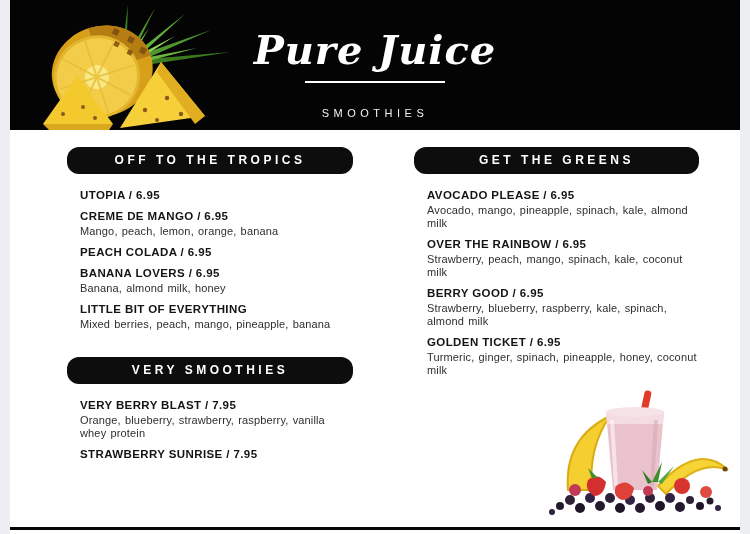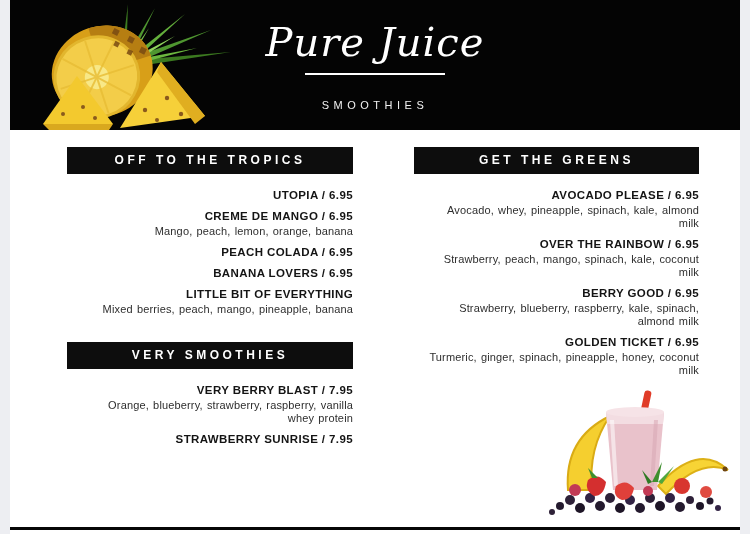--- a/index.html
+++ b/index.html
@@ -7,34 +7,34 @@
     position:relative;width:750px;height:534px;background:#edeef2;overflow:hidden;
     font-family:"Liberation Sans","DejaVu Sans",sans-serif;
   }
   .page{position:absolute;left:10px;top:0;width:730px;height:534px;background:#ffffff;}
   
   .hero{position:absolute;left:0;top:0;width:730px;height:130px;background:#040404;overflow:hidden;}
   .hero-art{position:absolute;left:15px;top:2px;}
   .hero-center{position:absolute;left:0;right:0;top:20px;text-align:center;color:#ffffff;}
   .hero-title{
     font-family:"DejaVu Serif","Liberation Serif",serif;
-    font-style:italic;font-weight:normal;font-size:40px;line-height:44px;letter-spacing:1px;margin:0;
+    font-style:italic;font-weight:bold;font-size:40px;line-height:44px;letter-spacing:1px;margin:8px;
   }
   .hero-rule{width:140px;height:2px;background:#ffffff;margin:9px auto 0;}
   .hero-sub{margin-top:24px;font-size:11px;letter-spacing:4.5px;color:#f2f2f2;font-weight:400;}
   
   .col{position:absolute;top:147px;}
   .col-left{left:57px;width:286px;}
   .col-right{left:404px;width:285px;}
   .banner{
     background:#0d0d0d;color:#ffffff;height:27px;line-height:27px;text-align:center;
-    font-size:12px;font-weight:bold;letter-spacing:3.5px;
+    font-size:12px;font-weight:bold;letter-spacing:3.5px;border-radius:12px;
   }
   .banner.gap-top{margin-top:26px;}
-  .items{margin:15px 0 0 13px;text-align:right;}
+  .items{margin:15px 0 0 13px;}
   .menu-item{margin-bottom:8px;}
   .item-name{
     font-size:11.5px;font-weight:bold;letter-spacing:.4px;color:#141414;line-height:13px;margin-bottom:2px;
   }
   .item-desc{
     font-size:11px;color:#2e2e2e;line-height:13px;letter-spacing:.15px;word-spacing:1px;
   }
   
   .smoothie-art{position:absolute;left:520px;top:386px;}
   .bottom-rule{position:absolute;left:0;top:527px;width:730px;height:3px;background:#060606;}
@@ -109,20 +109,21 @@
         </div>
         <div class="menu-item">
           <div class="item-name">CREME DE MANGO / 6.95</div>
           <div class="item-desc">Mango, peach, lemon, orange, banana</div>
         </div>
         <div class="menu-item">
           <div class="item-name">PEACH COLADA / 6.95</div>
         </div>
         <div class="menu-item">
           <div class="item-name">BANANA LOVERS / 6.95</div>
+          <div class="item-desc">Banana, almond milk, honey</div>
         </div>
         <div class="menu-item">
           <div class="item-name">LITTLE BIT OF EVERYTHING</div>
           <div class="item-desc">Mixed berries, peach, mango, pineapple, banana</div>
         </div>
       </div>
 
       <div class="banner gap-top">VERY SMOOTHIES</div>
       <div class="items">
         <div class="menu-item">
@@ -133,21 +134,21 @@
           <div class="item-name">STRAWBERRY SUNRISE / 7.95</div>
         </div>
       </div>
     </div>
 
     <div class="col col-right">
       <div class="banner">GET THE GREENS</div>
       <div class="items">
         <div class="menu-item">
           <div class="item-name">AVOCADO PLEASE / 6.95</div>
-          <div class="item-desc">Avocado, whey, pineapple, spinach, kale, almond milk</div>
+          <div class="item-desc">Avocado, mango, pineapple, spinach, kale, almond milk</div>
         </div>
         <div class="menu-item">
           <div class="item-name">OVER THE RAINBOW / 6.95</div>
           <div class="item-desc">Strawberry, peach, mango, spinach, kale, coconut milk</div>
         </div>
         <div class="menu-item">
           <div class="item-name">BERRY GOOD / 6.95</div>
           <div class="item-desc">Strawberry, blueberry, raspberry, kale, spinach, almond milk</div>
         </div>
         <div class="menu-item">

